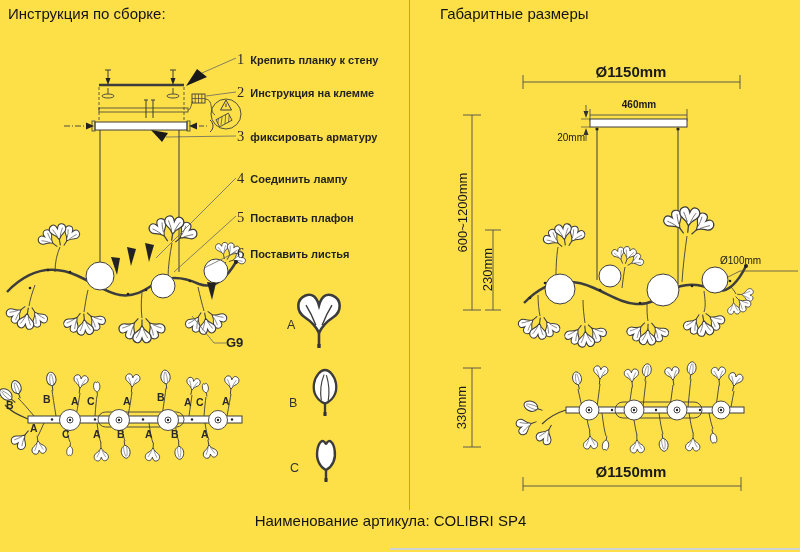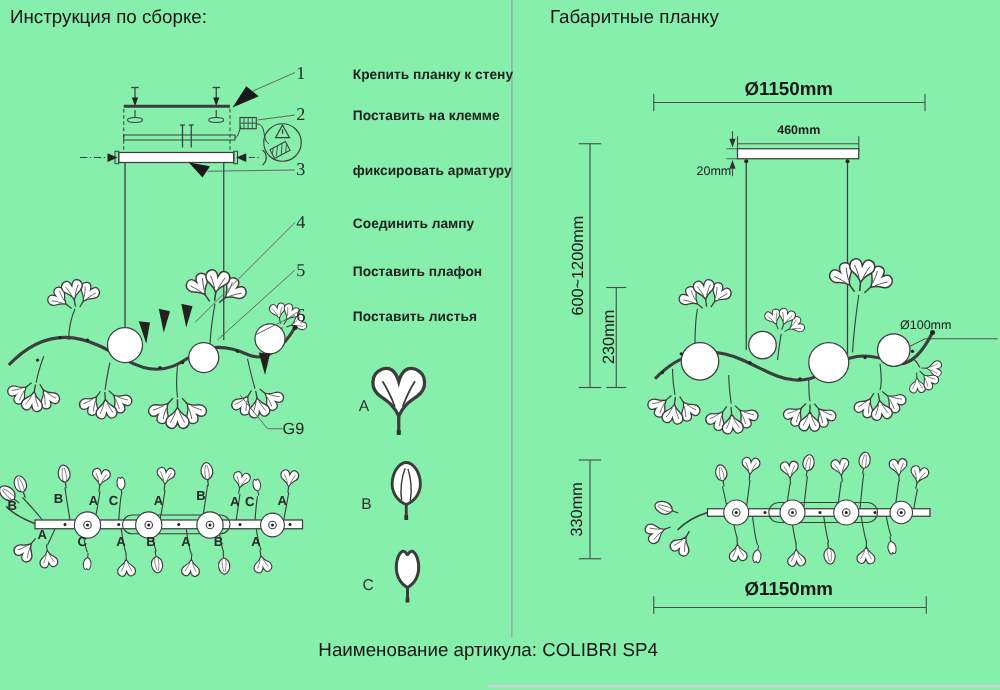--- a/index.html
+++ b/index.html
@@ -1,29 +1,29 @@
 <!DOCTYPE html>
 <html><head>
 <meta charset="utf-8">
 <style>
   html,body{margin:0;padding:0;background:#fff;}
-  .page{position:relative;width:800px;height:552px;background:#86efac;overflow:hidden;
+  .page{position:relative;width:800px;height:552px;background:#fde047;overflow:hidden;
         font-family:"Liberation Sans",sans-serif;color:#1c1c1c;}
   .title{position:absolute;font-size:15px;color:#141414;white-space:nowrap;}
   .step{position:absolute;display:flex;align-items:baseline;gap:6px;white-space:nowrap;}
   .step-num{font-family:"Liberation Serif",serif;font-size:14.5px;color:#2a2a2a;}
-  .step-label{font-size:11px;font-weight:700;color:#222;margin-left:32px;}
+  .step-label{font-size:11px;font-weight:700;color:#222;}
   .dim{position:absolute;font-size:10px;color:#1a1a1a;white-space:nowrap;}
   .dim.big{font-size:15px;}
   .dim.center{text-align:center;font-weight:bold;}
   .vdim{position:absolute;font-size:13px;color:#1a1a1a;text-align:center;
         transform:rotate(-90deg);white-space:nowrap;}
   .plan-label{position:absolute;font-size:10.5px;font-weight:700;color:#2a2a2a;}
   .legend-letter{position:absolute;font-size:12.5px;color:#333;}
-  .g9{position:absolute;font-size:13px;font-weight:400;color:#222;}
+  .g9{position:absolute;font-size:13px;font-weight:700;color:#222;}
   .footer{position:absolute;left:0;top:512px;width:781px;text-align:center;font-size:15px;color:#141414;}
   .divider{position:absolute;left:409px;top:0;width:1px;height:510px;background:#9aa0a6;}
   .bottom-rule{position:absolute;left:390px;top:548px;width:410px;height:2px;background:#ccd2d8;}
   svg.art{position:absolute;left:0;top:0;}
 </style>
 </head>
 <body>
 
 <div class="page">
 
@@ -348,29 +348,29 @@
           <circle cx="656" cy="410" r="1.2"></circle>
         <circle cx="700" cy="410" r="1.2"></circle>
       </g>
     </g>
   </svg>
 
   <div class="divider"></div>
   <div class="bottom-rule"></div>
 
   <div class="title" style="left:8px;top:5px">Инструкция по сборке:</div>
-  <div class="title" style="left:440px;top:5px">Габаритные планку</div>
+  <div class="title" style="left:440px;top:5px">Габаритные размеры</div>
 
   <div class="step" style="left:237px;top:51px">
     <span class="step-num">1</span>
     <span class="step-label">Крепить планку к стену</span>
   </div>
   <div class="step" style="left:237px;top:84px">
     <span class="step-num">2</span>
-    <span class="step-label">Поставить на клемме</span>
+    <span class="step-label">Инструкция на клемме</span>
   </div>
   <div class="step" style="left:237px;top:128px">
     <span class="step-num">3</span>
     <span class="step-label">фиксировать арматуру</span>
   </div>
   <div class="step" style="left:237px;top:170px">
     <span class="step-num">4</span>
     <span class="step-label">Соединить лампу</span>
   </div>
   <div class="step" style="left:237px;top:209px">

